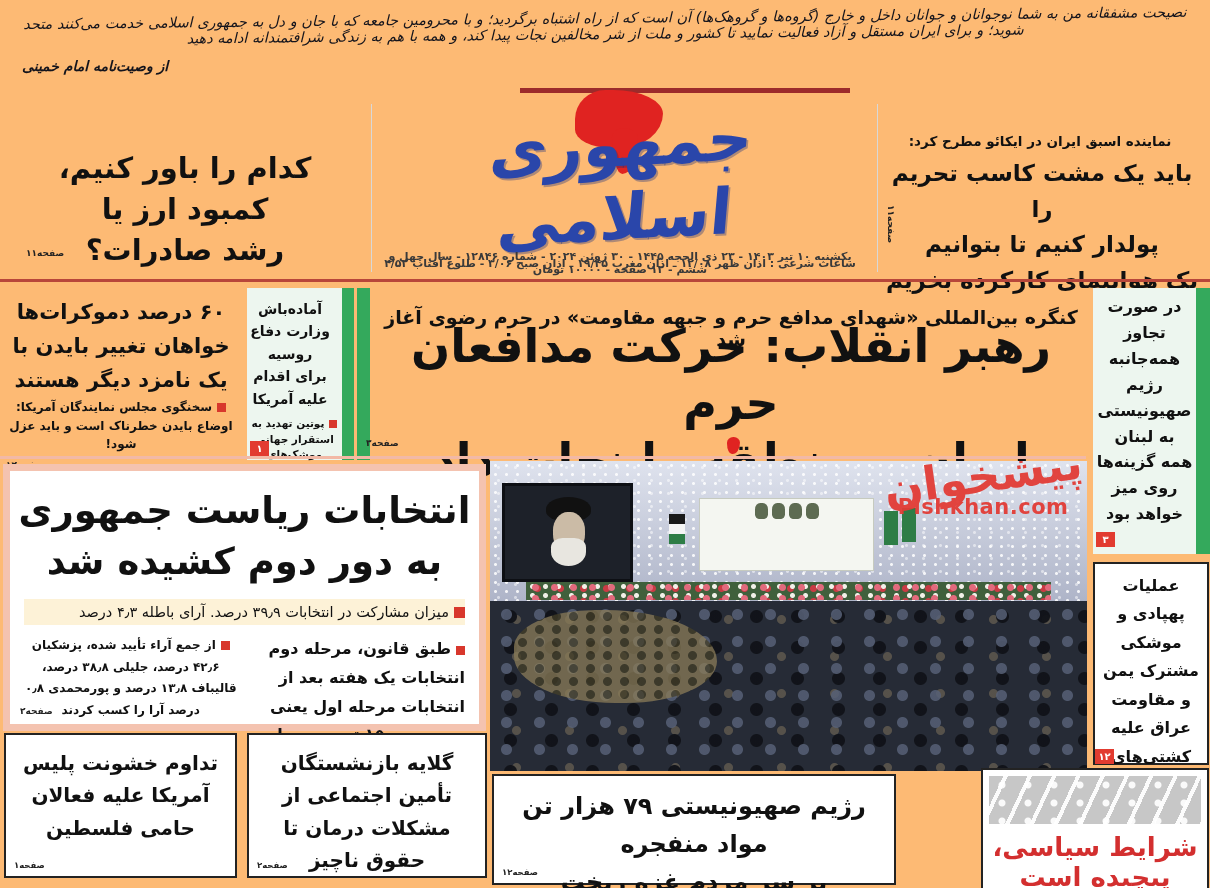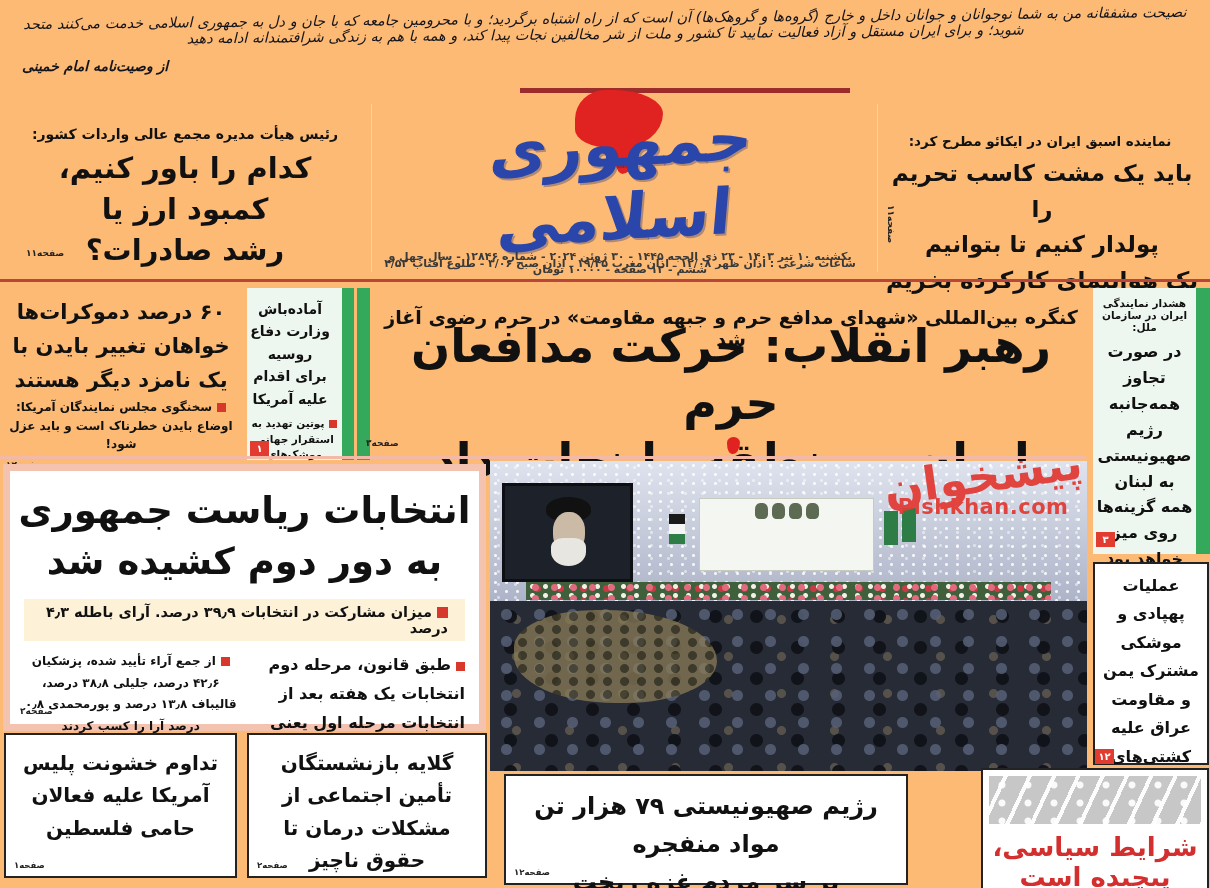--- a/index.html
+++ b/index.html
@@ -76,21 +76,20 @@
   <div class="vsep" style="left:371px;top:104px;height:168px;"></div>
   <div class="vsep" style="left:877px;top:104px;height:168px;"></div>
 
   <div id="blood-line" class="abs" style="left:520px;top:88px;width:330px;height:5px;"></div>
   <div class="blob" style="left:575px;top:90px;width:88px;height:58px;border-radius:38% 62% 55% 45%/55% 45% 65% 35%;"></div>
   <div class="blob" style="left:612px;top:128px;width:26px;height:46px;border-radius:45% 55% 60% 40%/20% 20% 80% 80%;"></div>
   <div id="mast-title" class="abs ctr" style="left:398px;top:108px;width:440px;font-size:63px;">جمهوری اسلامی</div>
   <div class="abs ctr" style="left:383px;top:250px;width:474px;font-size:11px;font-weight:700;color:#3a3a3a;">یکشنبه ۱۰ تیر ۱۴۰۳ - ۲۳ ذی الحجه ۱۴۴۵ - ۳۰ ژوئن ۲۰۲۴ - شماره ۱۲۸۴۶ - سال چهل و ششم - ۱۲ صفحه - ۱۰۰۰۰ تومان</div>
   <div class="abs ctr" style="left:383px;top:257px;width:474px;font-size:11px;font-weight:700;color:#3a3a3a;">ساعات شرعی : اذان ظهر ۱۲/۰۸ ـ اذان مغرب ۱۹/۴۵ ـ اذان صبح ۳/۰۶ - طلوع آفتاب ۴/۵۲</div>
 
-  <div class="abs ctr kicker" style="left:20px;top:126px;width:330px;font-size:14px;">رئیس هیأت مدیره مجمع عالی واردات کشور:</div>
   <div class="abs ctr" style="left:10px;top:148px;width:350px;font-size:29px;font-weight:700;line-height:1.42;">
     <div>کدام را باور کنیم،</div>
     <div>کمبود ارز یا</div>
     <div>رشد صادرات؟</div>
   </div>
   <div class="abs pg" style="left:26px;top:248px;">صفحه۱۱</div>
 
   <div class="abs ctr kicker" style="left:890px;top:133px;width:300px;font-size:13.5px;">نماینده اسبق ایران در ایکائو مطرح کرد:</div>
   <div class="abs ctr" style="left:884px;top:156px;width:316px;font-size:23px;font-weight:700;line-height:1.55;">
     <div>باید یک مشت کاسب تحریم را</div>
@@ -104,21 +103,20 @@
   <div class="greenbar" style="left:357px;top:288px;width:13px;height:172px;"></div>
   <div class="abs ctr kicker" style="left:380px;top:306px;width:702px;font-size:19px;">کنگره بین‌المللی «شهدای مدافع حرم و جبهه مقاومت» در حرم رضوی آغاز شد</div>
   <div class="abs ctr" style="left:380px;top:318px;width:702px;font-size:46px;font-weight:900;line-height:1.24;">
     <div>رهبر انقلاب: حرکت مدافعان حرم</div>
     <div>ایران و منطقه را نجات داد</div>
   </div>
   <div class="blob" style="left:727px;top:437px;width:13px;height:17px;border-radius:50% 50% 60% 40%/35% 35% 70% 65%;"></div>
   <div class="abs pg" style="left:366px;top:438px;">صفحه۳</div>
 
   <div class="greenbox" style="left:1093px;top:288px;width:103px;height:266px;">
-    <div class="ctr kicker" style="padding:9px 4px 0 4px;font-size:10.5px;">هشدار نمایندگی ایران در سازمان ملل:</div>
     <div class="ctr" style="padding:6px 3px 0 3px;font-size:16px;font-weight:700;line-height:1.62;">در صورت تجاوز همه‌جانبه رژیم صهیونیستی به لبنان همه گزینه‌ها روی میز خواهد بود</div>
   </div>
   <div class="greenbar" style="left:1196px;top:288px;width:14px;height:266px;"></div>
   <div class="badge" style="left:1096px;top:532px;">۳</div>
 
   <div class="greenbox" style="left:247px;top:288px;width:95px;height:172px;">
     <div class="ctr" style="padding:10px 12px 0 3px;font-size:14px;font-weight:700;line-height:1.6;">آماده‌باش وزارت دفاع روسیه برای اقدام علیه آمریکا</div>
     <div class="ctr" style="padding:6px 3px 0 3px;font-size:10.5px;font-weight:700;line-height:1.5;"><span class="redsq" style="width:8px;height:8px;"></span><span>پوتین تهدید به استقرار جهانی موشک‌های میان‌برد کرد</span></div>
   </div>
   <div class="greenbar" style="left:342px;top:288px;width:12px;height:172px;"></div>
@@ -128,21 +126,21 @@
   <div class="abs ctr" style="left:8px;top:398px;width:226px;font-size:12px;font-weight:700;line-height:1.55;"><span class="redsq" style="width:9px;height:9px;"></span><span>سخنگوی مجلس نمایندگان آمریکا: اوضاع بایدن خطرناک است و باید عزل شود!</span></div>
   <div class="abs pg" style="left:6px;top:460px;">صفحه۱۲</div>
 
   <div class="thinrule" style="left:0;top:456px;width:1086px;background:#f2b9a6;"></div>
 
   <div id="election" class="abs" style="left:3px;top:464px;width:483px;height:267px;">
     <div class="ctr" style="margin-top:14px;font-size:37px;font-weight:900;line-height:1.38;">
       <div>انتخابات ریاست جمهوری</div>
       <div>به دور دوم کشیده شد</div>
     </div>
-    <div id="elec-high" style="margin:12px 14px 0 14px;padding:5px 17px;font-size:14.5px;font-weight:700;"><span class="redsq"></span><span>میزان مشارکت در انتخابات ۳۹٫۹ درصد. آرای باطله ۴٫۳ درصد</span></div>
+    <div id="elec-high" style="margin:12px 14px 0 14px;padding:5px 0;font-size:14.5px;font-weight:400;"><span class="redsq"></span><span>میزان مشارکت در انتخابات ۳۹٫۹ درصد. آرای باطله ۴٫۳ درصد</span></div>
     <div style="display:flex;gap:14px;margin:10px 14px 0 14px;">
       <div style="flex:1;font-size:16px;font-weight:700;line-height:1.8;text-align:right;"><span class="redsq" style="width:9px;height:9px;"></span><span>طبق قانون، مرحله دوم انتخابات یک هفته بعد از انتخابات مرحله اول یعنی روز جمعه ۱۵ تیر در سراسر کشور برگزار خواهد شد</span></div>
       <div style="flex:1;font-size:12px;font-weight:700;line-height:1.8;text-align:center;"><span class="redsq" style="width:9px;height:9px;"></span><span>از جمع آراء تأیید شده، پزشکیان ۴۲٫۶ درصد، جلیلی ۳۸٫۸ درصد، قالیباف ۱۳٫۸ درصد و پورمحمدی ۰٫۸ درصد آرا را کسب کردند</span></div>
     </div>
     <div class="pg" style="position:absolute;left:10px;bottom:8px;">صفحه۲</div>
   </div>
 
   <div id="photo" class="abs" style="left:490px;top:461px;width:597px;height:310px;">
     <div id="ph-hall"></div>
     <div id="ph-banner" class="ctr">
@@ -173,21 +171,21 @@
   <div class="bbox" style="left:4px;top:733px;width:233px;height:145px;">
     <div class="ctr" style="padding:12px 14px 0 14px;font-size:20px;font-weight:700;line-height:1.62;">تداوم خشونت پلیس آمریکا علیه فعالان حامی فلسطین</div>
     <div class="pg" style="position:absolute;left:8px;bottom:6px;font-size:8.5px;">صفحه۱</div>
   </div>
 
   <div class="bbox" style="left:247px;top:733px;width:240px;height:145px;">
     <div class="ctr" style="padding:12px 12px 0 12px;font-size:20px;font-weight:700;line-height:1.62;">گلایه بازنشستگان تأمین اجتماعی از مشکلات درمان تا حقوق ناچیز</div>
     <div class="pg" style="position:absolute;left:8px;bottom:6px;font-size:8.5px;">صفحه۲</div>
   </div>
 
-  <div class="bbox" style="left:504px;top:774px;width:404px;height:111px;">
+  <div class="bbox" style="left:492px;top:774px;width:404px;height:111px;">
     <div class="ctr" style="padding-top:12px;font-size:24px;font-weight:700;line-height:1.58;">
       <div>رژیم صهیونیستی ۷۹ هزار تن مواد منفجره</div>
       <div>بر سر مردم غزه ریخت</div>
     </div>
     <div class="pg" style="position:absolute;left:8px;bottom:6px;font-size:8.5px;">صفحه۱۲</div>
   </div>
 
   <div class="bbox" style="left:981px;top:768px;width:228px;height:126px;overflow:hidden;">
     <div id="ornament"></div>
     <div class="ctr" style="margin-top:8px;font-size:26px;font-weight:700;color:#d32f2f;">شرایط سیاسی، پیچیده است</div>

